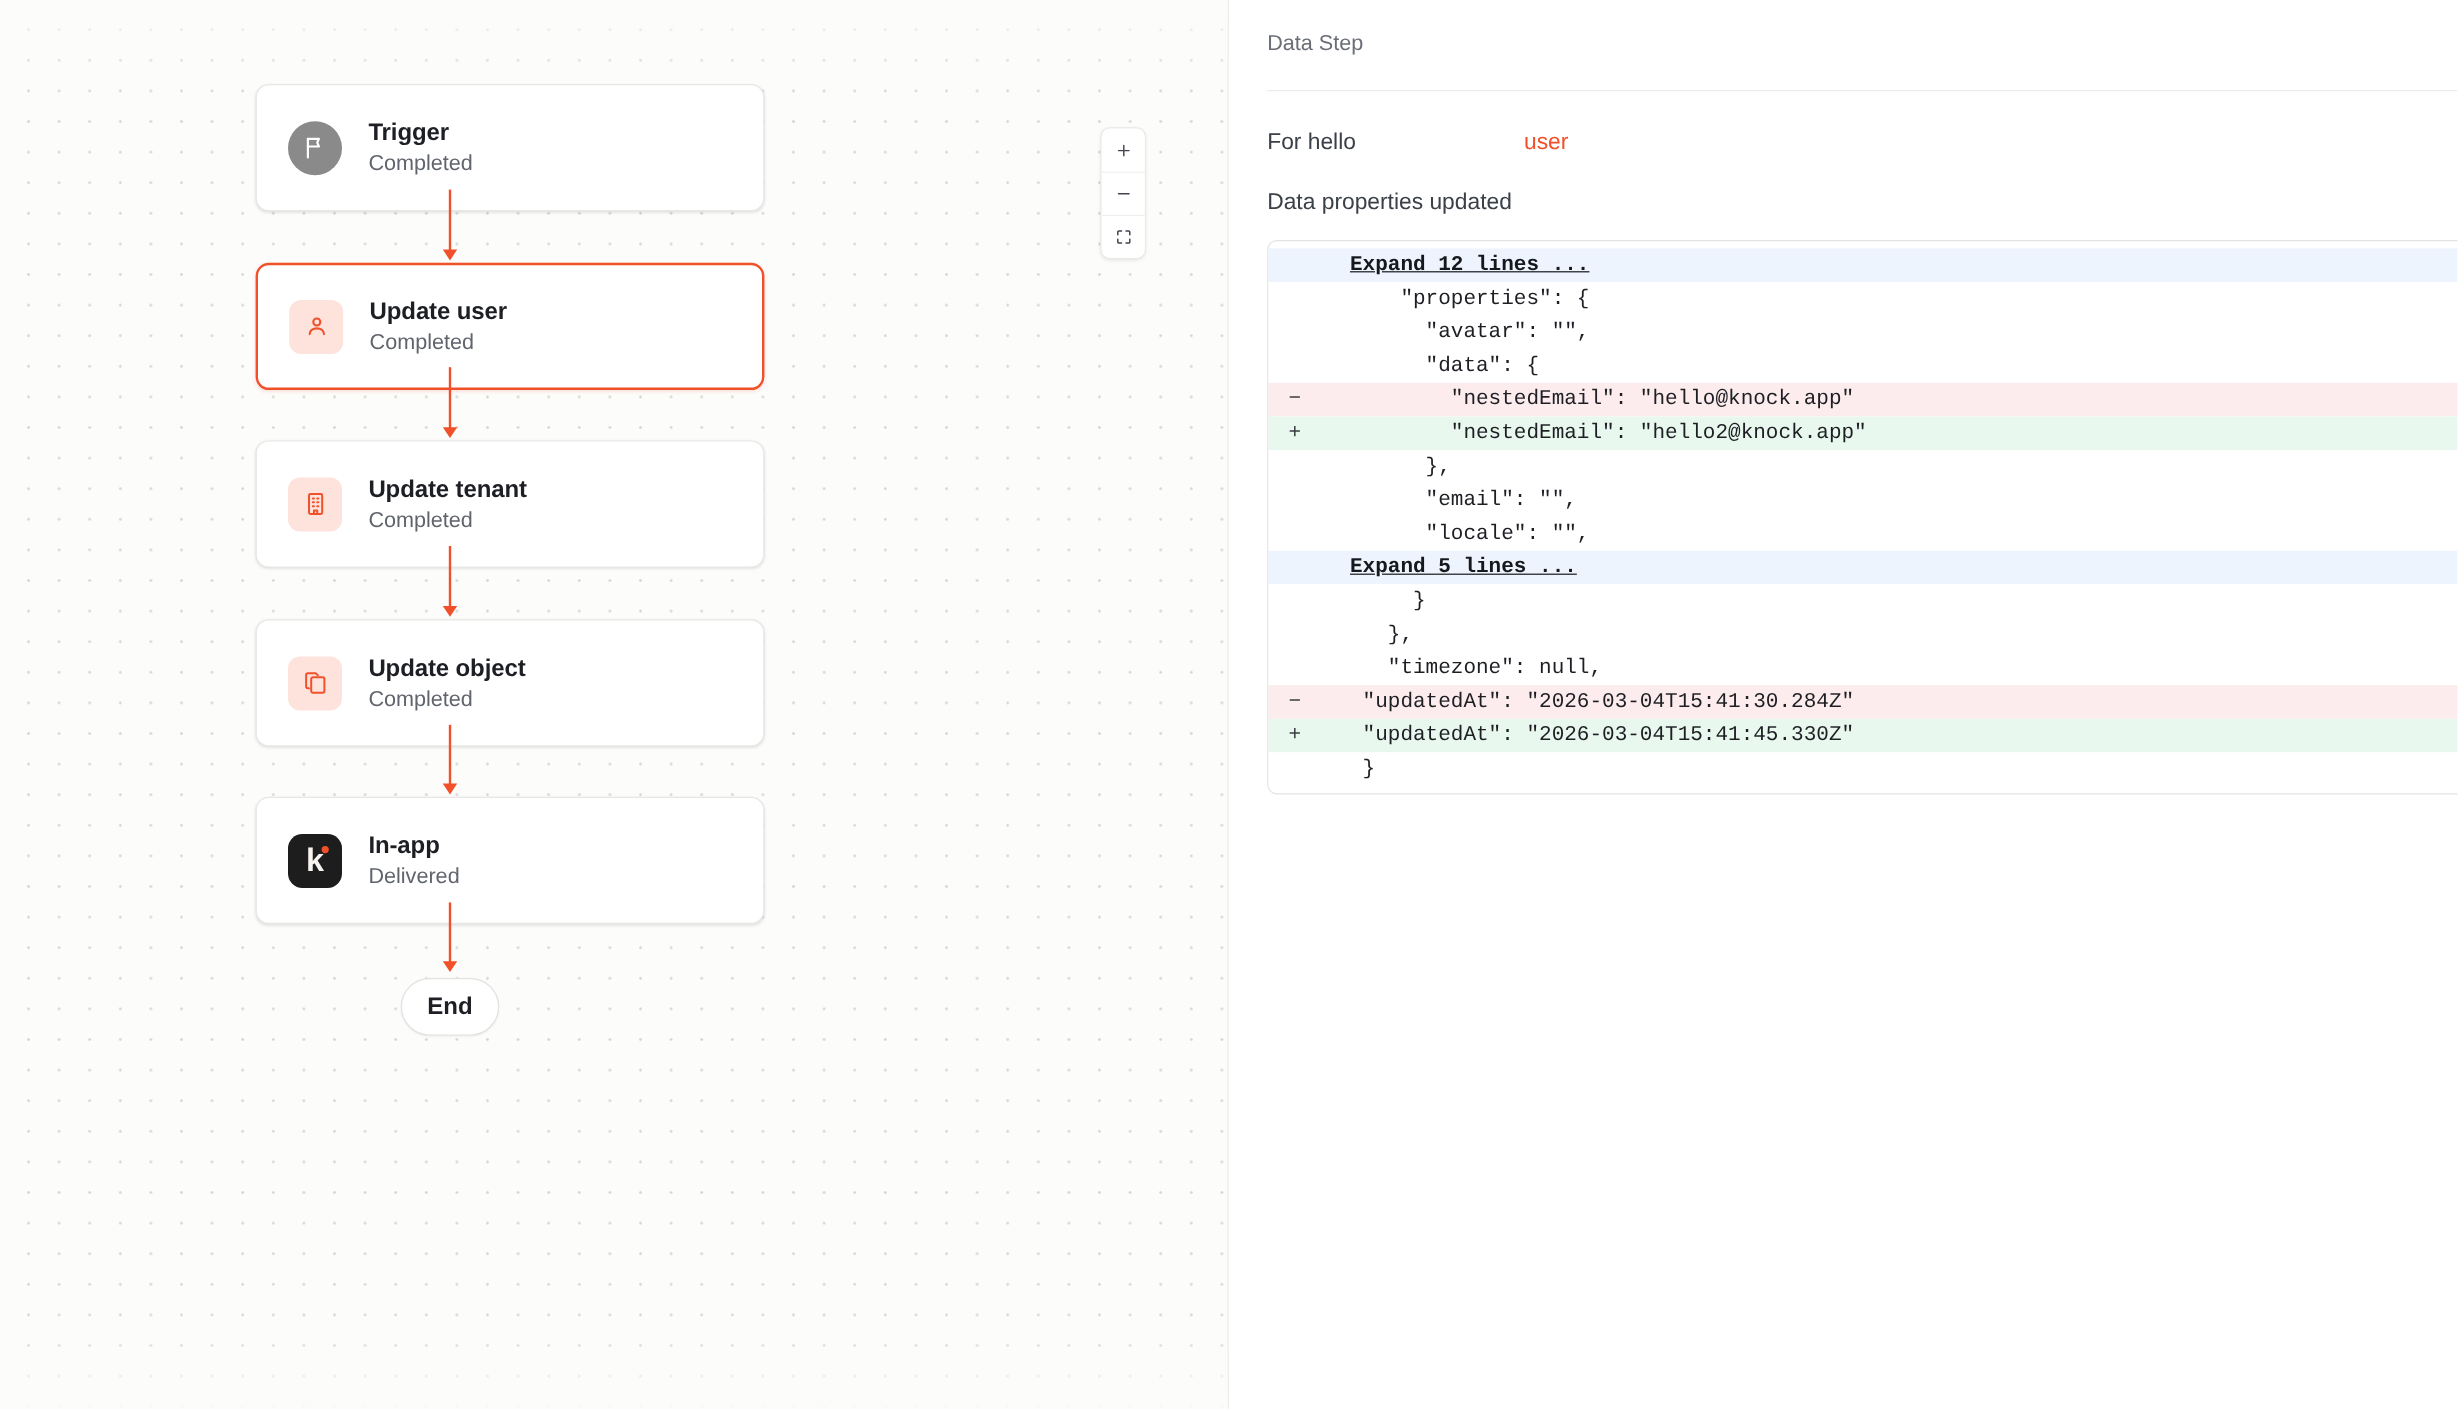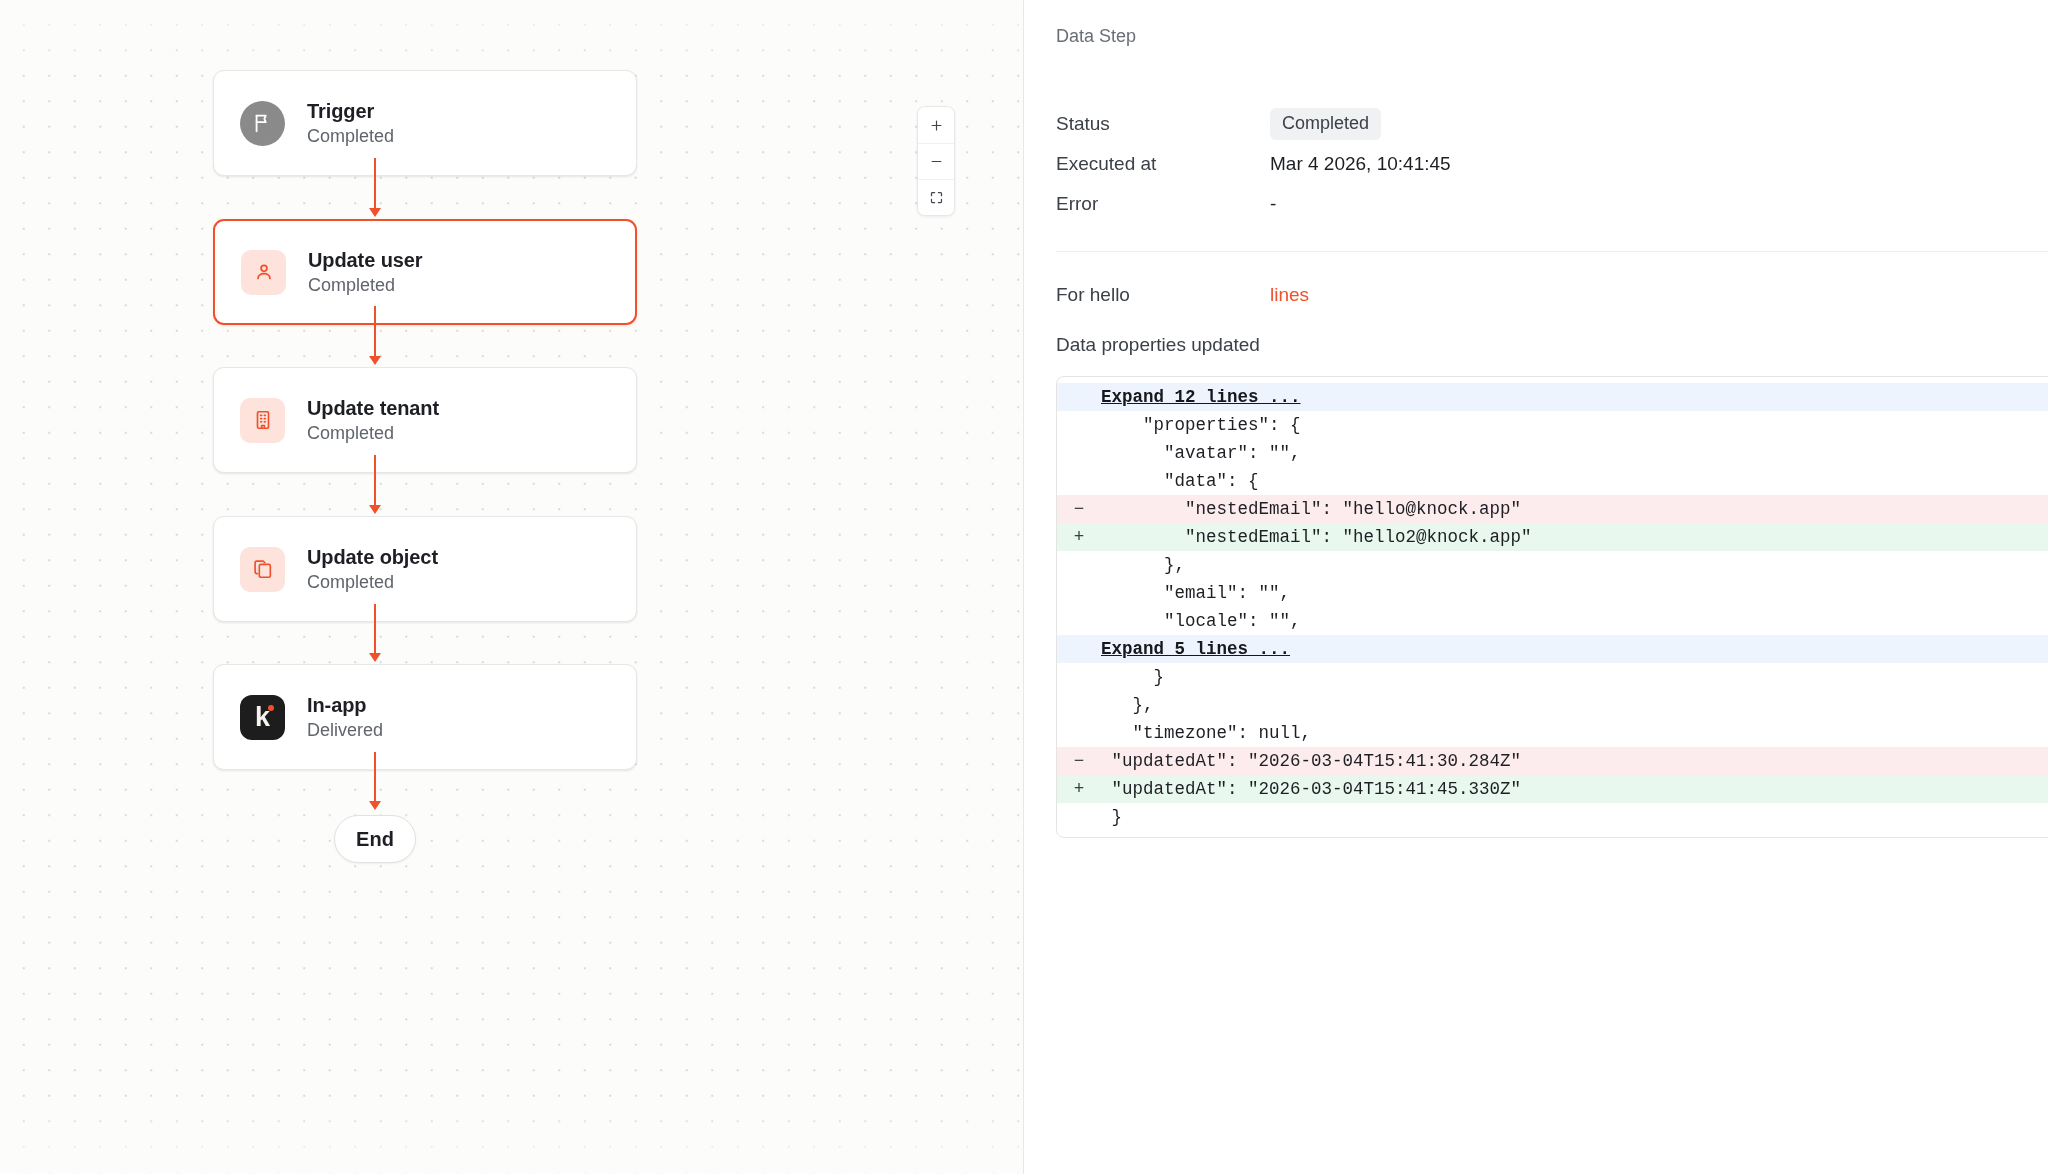--- a/index.html
+++ b/index.html
@@ -145,21 +145,21 @@
     font-family: "Liberation Mono", monospace;
     font-size: 17.5px;
     line-height: 28px;
   }
   .diff-line { display: flex; white-space: pre; min-height: 28px; }
   .diff-gutter {
     width: 44px; flex: 0 0 44px;
     text-align: center; color: #50555c;
     user-select: none;
   }
-  .diff-code { color: #1d1f24; padding-right: 14px; }
+  .diff-code { color: #1d1f24; padding-right: 14px; margin-left: 24px; }
   .diff-line.ctx { background: #ffffff; }
   .diff-line.del { background: #fdeced; }
   .diff-line.del .diff-gutter { color: #3a3d42; }
   .diff-line.add { background: #e9f8ee; }
   .diff-line.add .diff-gutter { color: #3a3d42; }
   .diff-line.expand { background: #eef4fd; cursor: pointer; }
   .diff-line.expand .diff-code {
     text-decoration: underline;
     font-weight: 700;
     color: #15181c;
@@ -277,40 +277,26 @@
           <path d="M20 15v3.5a1.5 1.5 0 0 1-1.5 1.5H15"></path>
           <path d="M9 20H5.5A1.5 1.5 0 0 1 4 18.5V15"></path>
         </svg>
       </div>
     </div>
   </div>
 
   <div class="panel">
     <div class="panel-kicker">Data Step</div>
 
-    <div class="meta">
-      <div class="meta-row">
-        <div class="meta-label">Status</div>
-        <div class="badge">Completed</div>
-      </div>
-      <div class="meta-row">
-        <div class="meta-label">Executed at</div>
-        <div class="meta-value">Mar 4 2026, 10:41:45</div>
-      </div>
-      <div class="meta-row">
-        <div class="meta-label">Error</div>
-        <div class="meta-value">-</div>
-      </div>
-    </div>
 
     <div class="divider"></div>
 
     <div class="user-row">
       <div class="meta-label">For hello</div>
-      <div class="user-link">lines</div>
+      <div class="user-link">user</div>
     </div>
 
     <div class="section-label">Data properties updated</div>
 
     <div class="diff" id="diff-viewer">
       <div class="diff-pad-top"></div>
     <div class="diff-line expand"><div class="diff-gutter"></div><div class="diff-code">Expand 12 lines ...</div></div>
         <div class="diff-line ctx"><div class="diff-gutter"></div><div class="diff-code">    "properties": {</div></div>
         <div class="diff-line ctx"><div class="diff-gutter"></div><div class="diff-code">      "avatar": "",</div></div>
         <div class="diff-line ctx"><div class="diff-gutter"></div><div class="diff-code">      "data": {</div></div>

